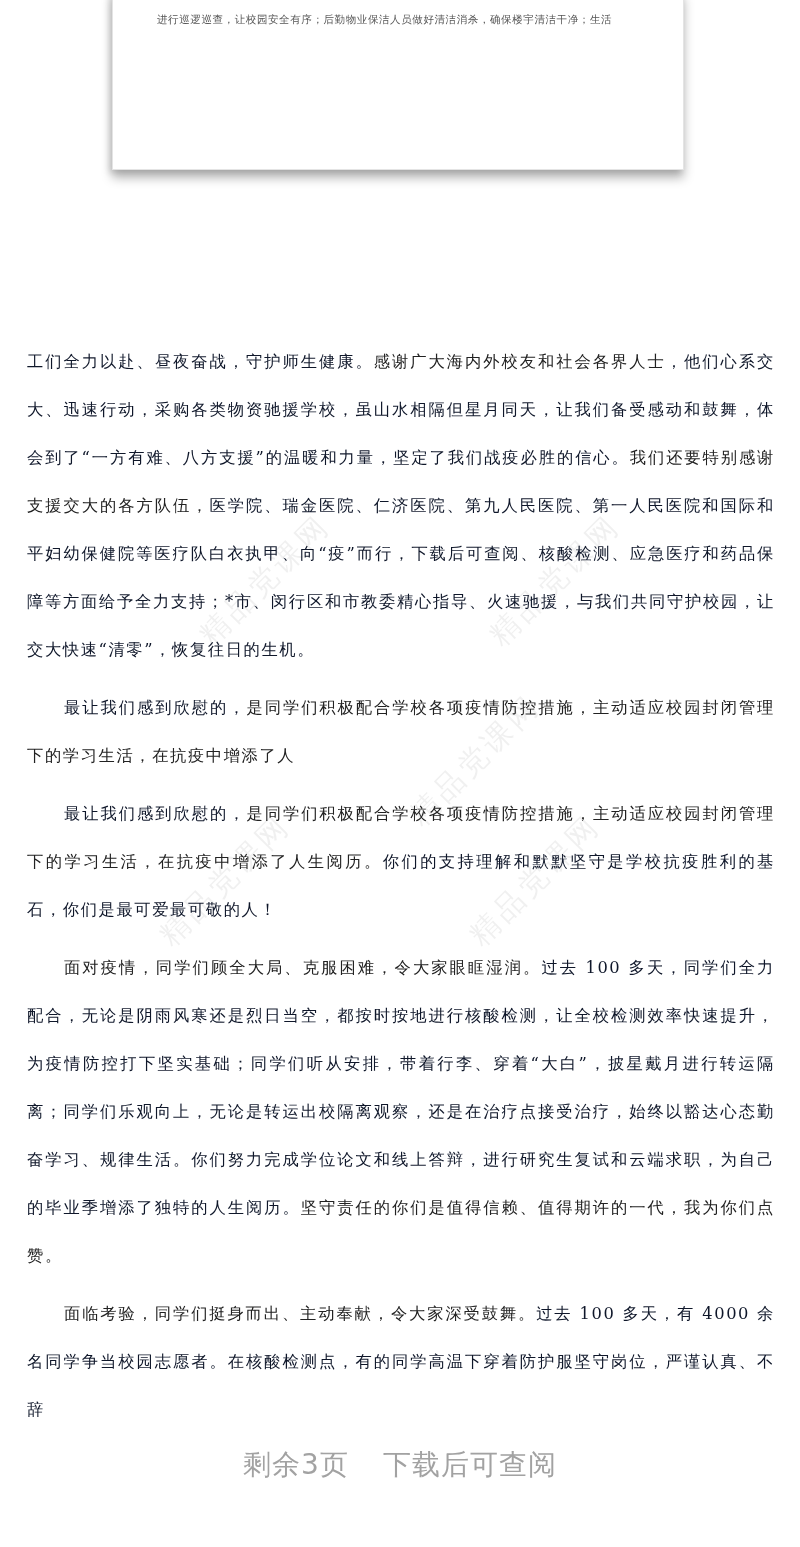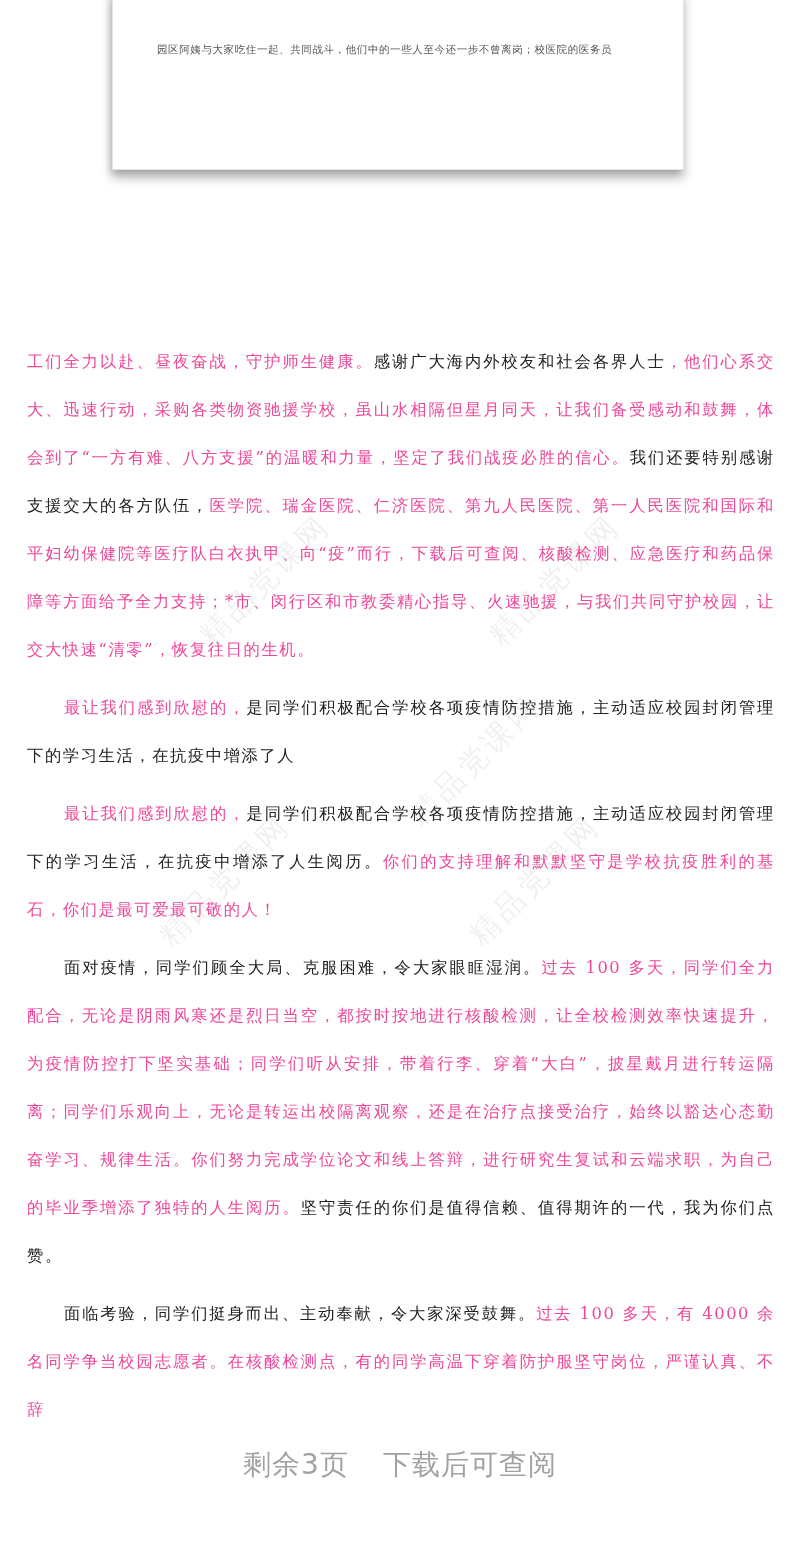--- a/index.html
+++ b/index.html
@@ -14,38 +14,38 @@
                      color: #555; letter-spacing: 0.6px; white-space: nowrap; }
   .page-card .l1 { top: 22px; }
   .page-card .l2 { top: 52px; }
 
   
   .content { position: absolute; left: 27px; top: 338px; width: 748px; }
   .para { font-size: 16.3px; line-height: 48px; text-align: justify; letter-spacing: 1.6px;
           margin: 0 0 10px 0; color: #444; }
   .para.indent { text-indent: 37px; }
   .para b { font-weight: normal; color: #222; }
-  .para span { color: #ec4899; }
+  .para span { color: #0f172a; }
 
   
   .wm { position: absolute; font-family: "DejaVu Sans", sans-serif; font-size: 30px;
         color: rgba(0,0,0,0.06); transform: rotate(-45deg); white-space: nowrap;
         letter-spacing: 4px; pointer-events: none; }
 
   
   .more { position: absolute; left: 0; width: 800px; top: 1446px; text-align: center;
           font-family: "DejaVu Sans", "Liberation Sans", sans-serif; font-size: 28px;
           color: #a2a2a2; letter-spacing: 1px; }
   .more .gap { display: inline-block; width: 34px; }
 </style>
 </head>
 <body>
 
 <div class="page-card">
-  <div class="line l2">园区阿姨与大家吃住一起、共同战斗，他们中的一些人至今还一步不曾离岗；校医院的医务员</div>
+  <div class="line l1">进行巡逻巡查，让校园安全有序；后勤物业保洁人员做好清洁消杀，确保楼宇清洁干净；生活</div>
 </div>
 
 <div class="wm" style="left:180px; top:560px;">精品党课网</div>
 <div class="wm" style="left:470px; top:560px;">精品党课网</div>
 <div class="wm" style="left:390px; top:740px;">精品党课网</div>
 <div class="wm" style="left:140px; top:860px;">精品党课网</div>
 <div class="wm" style="left:450px; top:860px;">精品党课网</div>
 
 <div class="content">
   <p class="para"><span>工们全力以赴、昼夜奋战，守护师生健康。</span><b>感谢广大海内外校友和社会各界人士</b><span>，他们心系交大、迅速行动，采购各类物资驰援学校，虽山水相隔但星月同天，让我们备受感动和鼓舞，体会到了“一方有难、八方支援”的温暖和力量，坚定了我们战疫必胜的信心。</span><b>我们还要特别感谢支援交大的各方队伍，</b><span>医学院、瑞金医院、仁济医院、第九人民医院、第一人民医院和国际和平妇幼保健院等医疗队白衣执甲、向“疫”而行，下载后可查阅、核酸检测、应急医疗和药品保障等方面给予全力支持；*市、闵行区和市教委精心指导、火速驰援，与我们共同守护校园，让交大快速“清零”，恢复往日的生机。</span></p>

